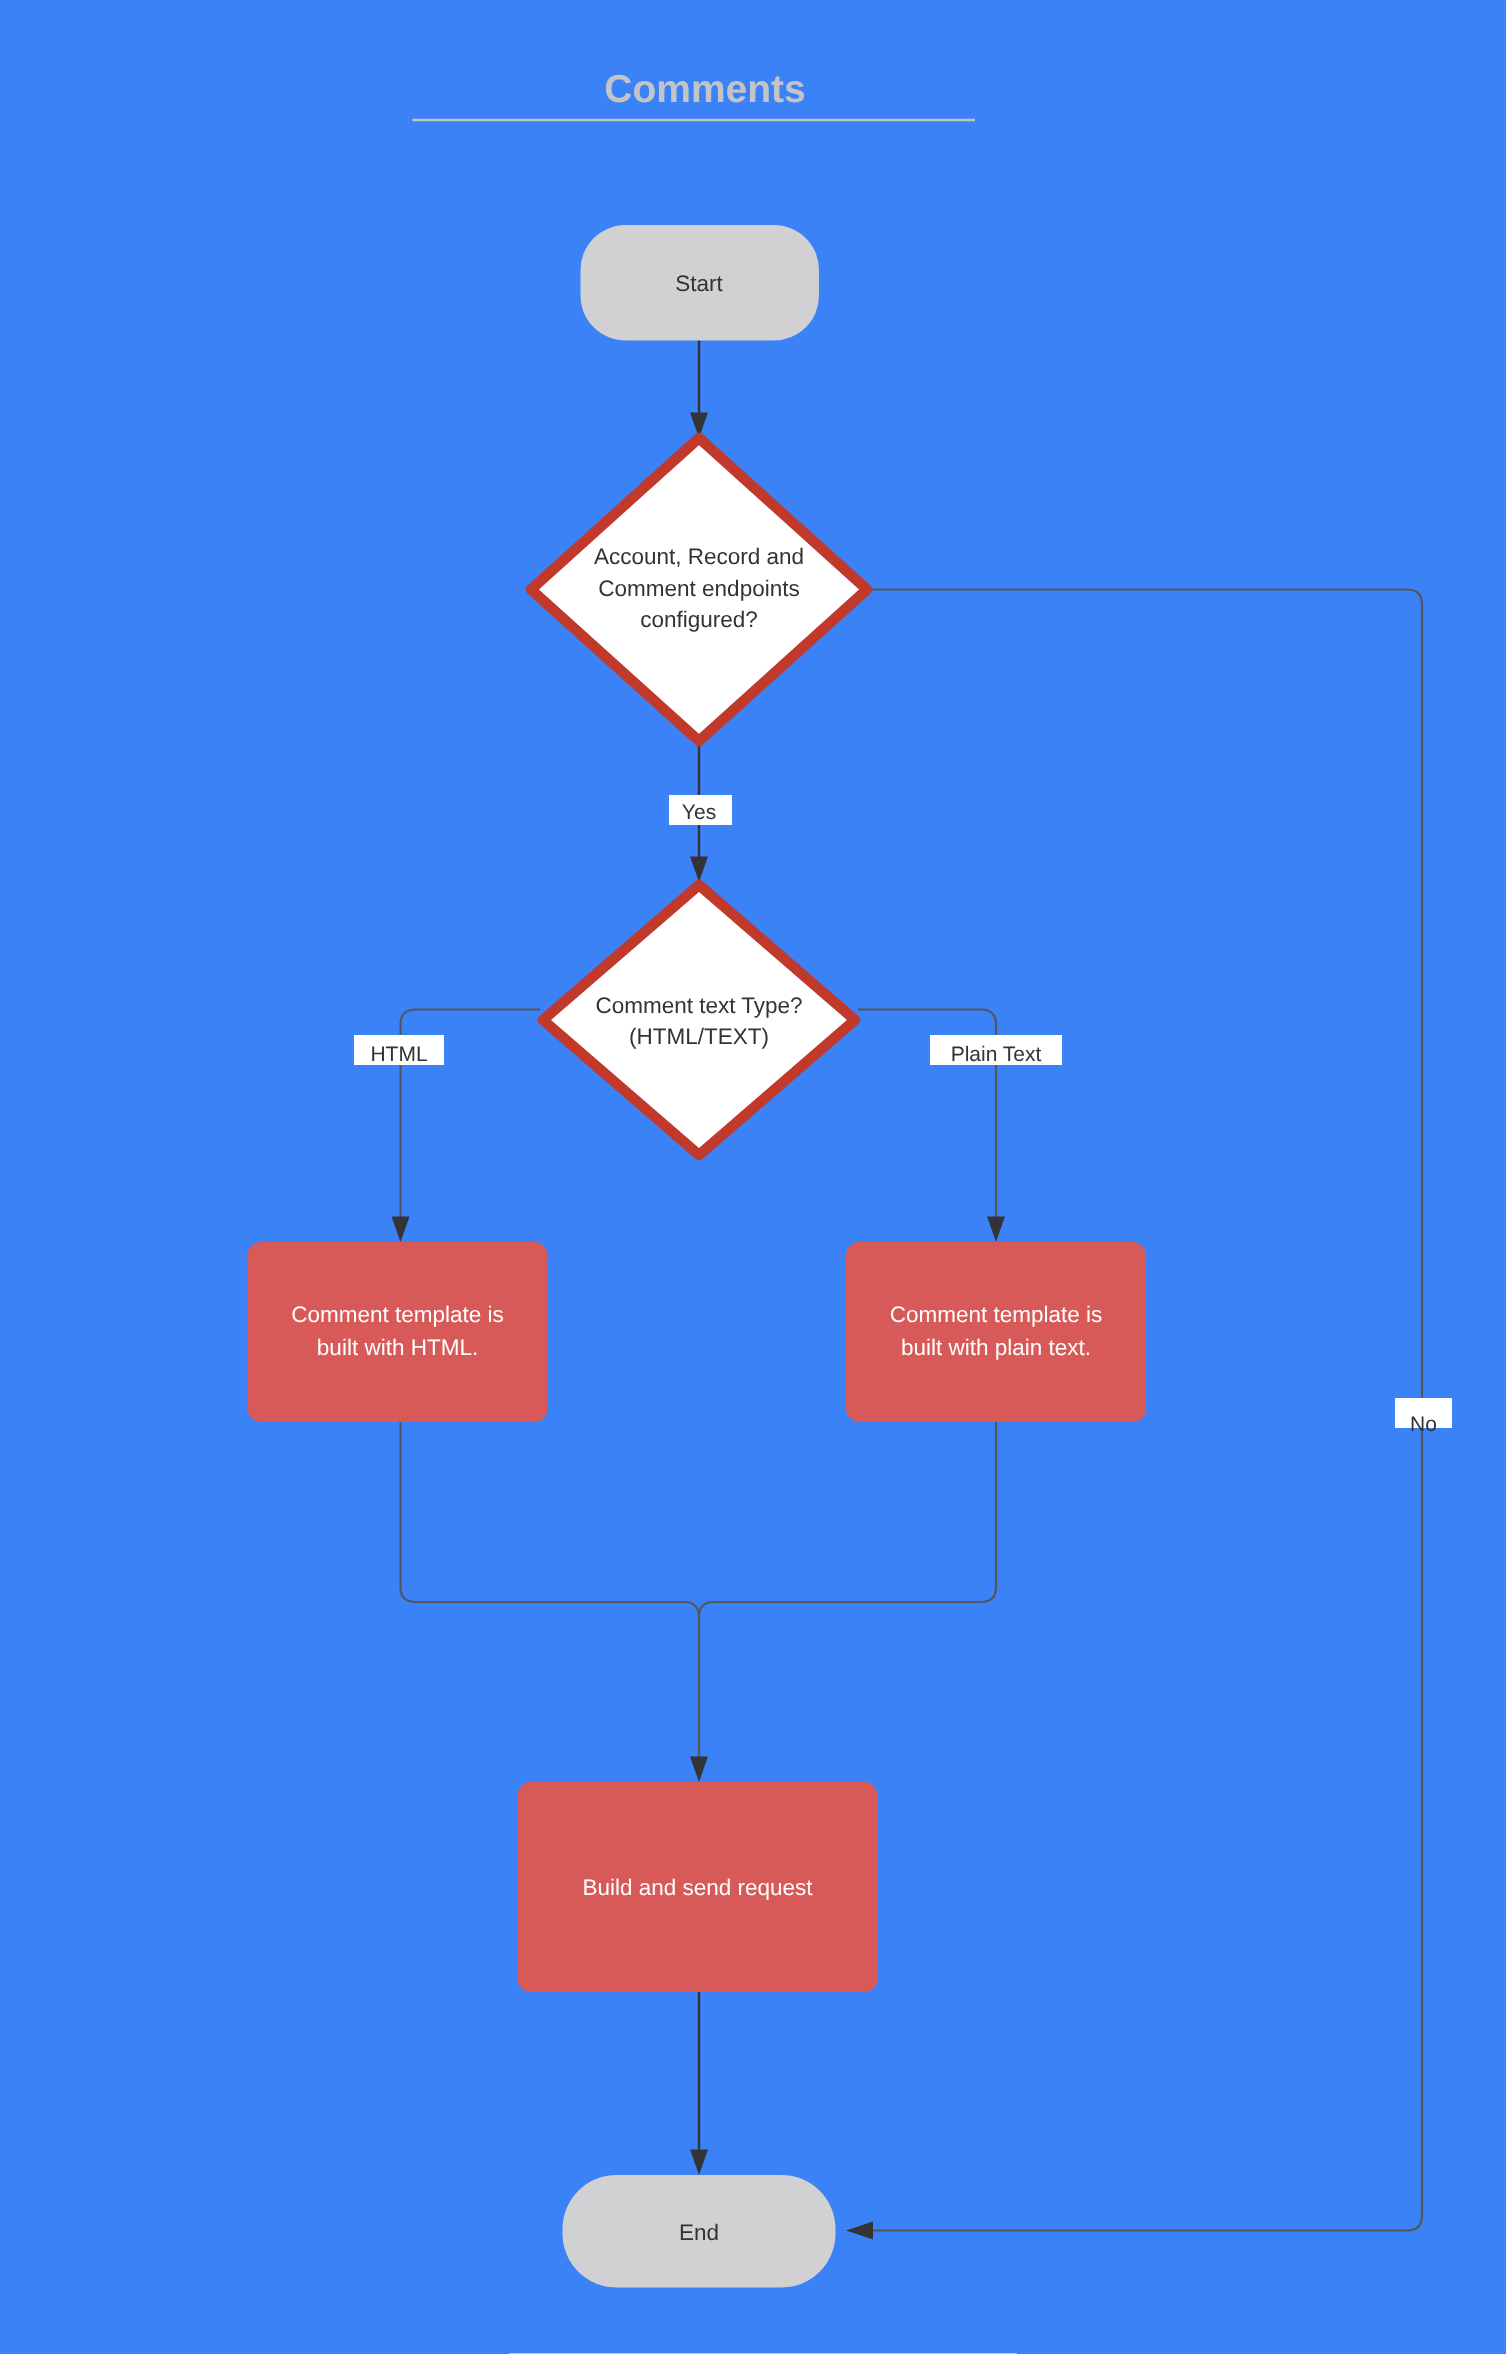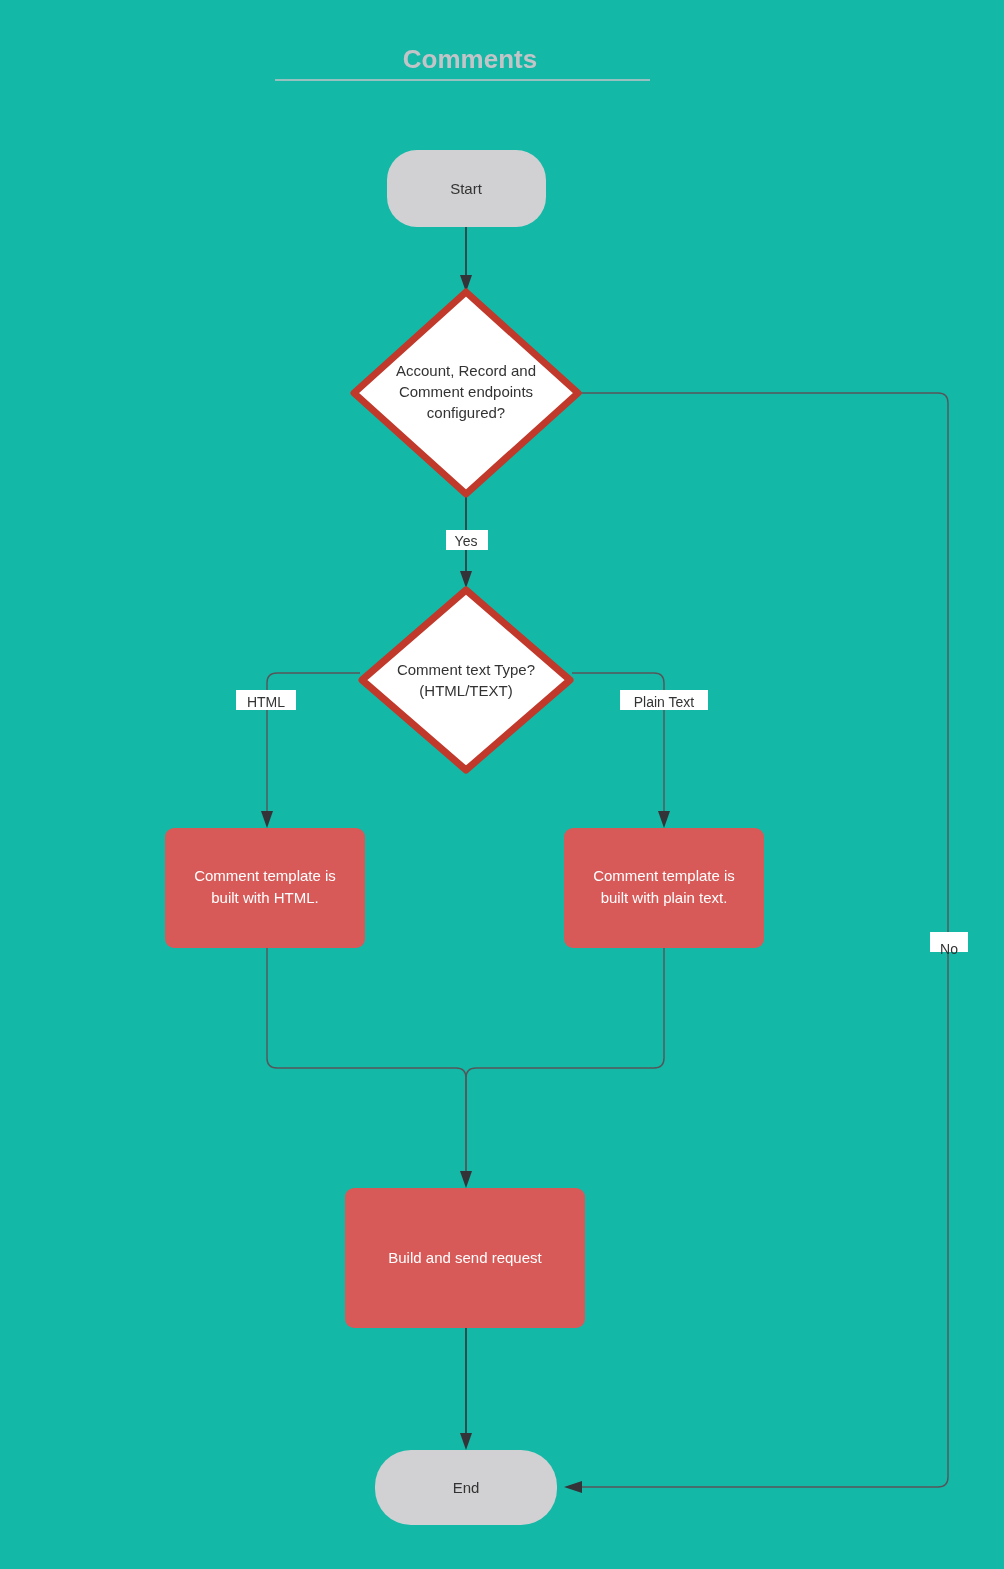--- a/index.html
+++ b/index.html
@@ -11,21 +11,21 @@
   body {
     font-family: "Liberation Sans", sans-serif;
     width: 1004px;
     height: 1569px;
     overflow: hidden;
   }
   #canvas {
     position: relative;
     width: 1004px;
     height: 1569px;
-    background: #14b8a6;
+    background: #3b82f6;
   }
   #flow-svg {
     position: absolute;
     top: 0;
     left: 0;
     width: 1004px;
     height: 1569px;
   }
   .diagram-title {
     font-size: 26px;

